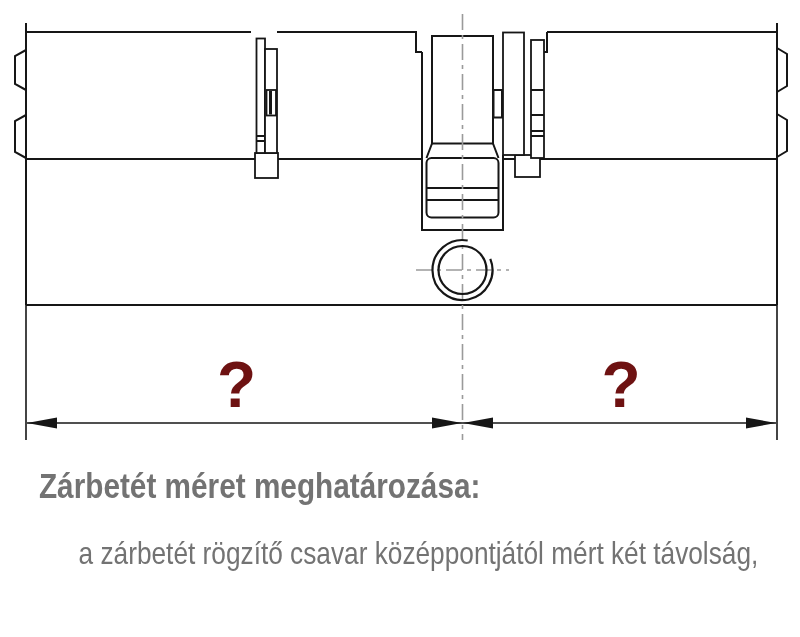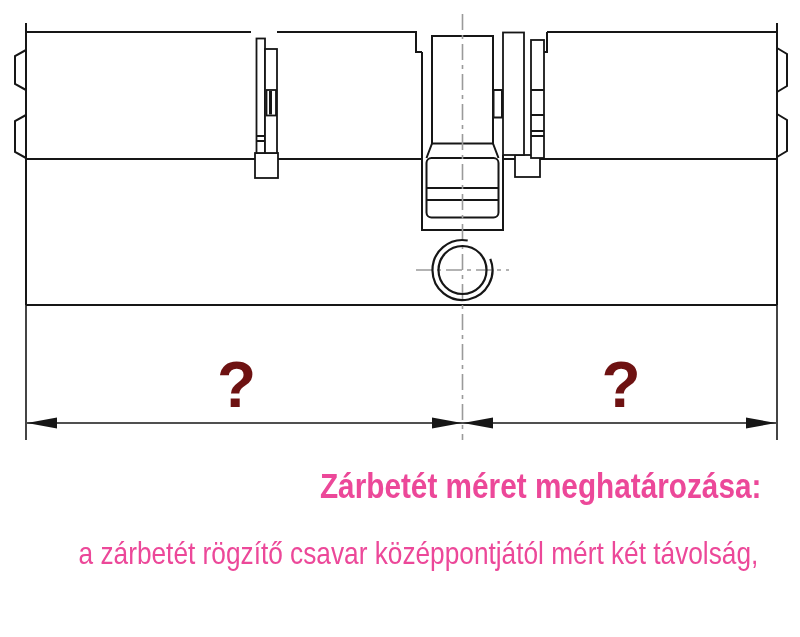--- a/index.html
+++ b/index.html
@@ -15,22 +15,22 @@
     overflow: hidden;
     font-family: "Liberation Sans", "DejaVu Sans", sans-serif;
   }
   svg.diagram {
     display: block;
     width: 800px;
     height: 455px;
   }
   .caption {
     width: 800px;
-    text-align: right;
-    color: #ec4899;
+    text-align: left;
+    color: #737373;
   }
   .caption h1 {
     margin: 10px 0 0 0;
     font-size: 35px;
     line-height: 42px;
     font-weight: bold;
     white-space: nowrap;
   }
   .caption p {
     margin: 4px;

